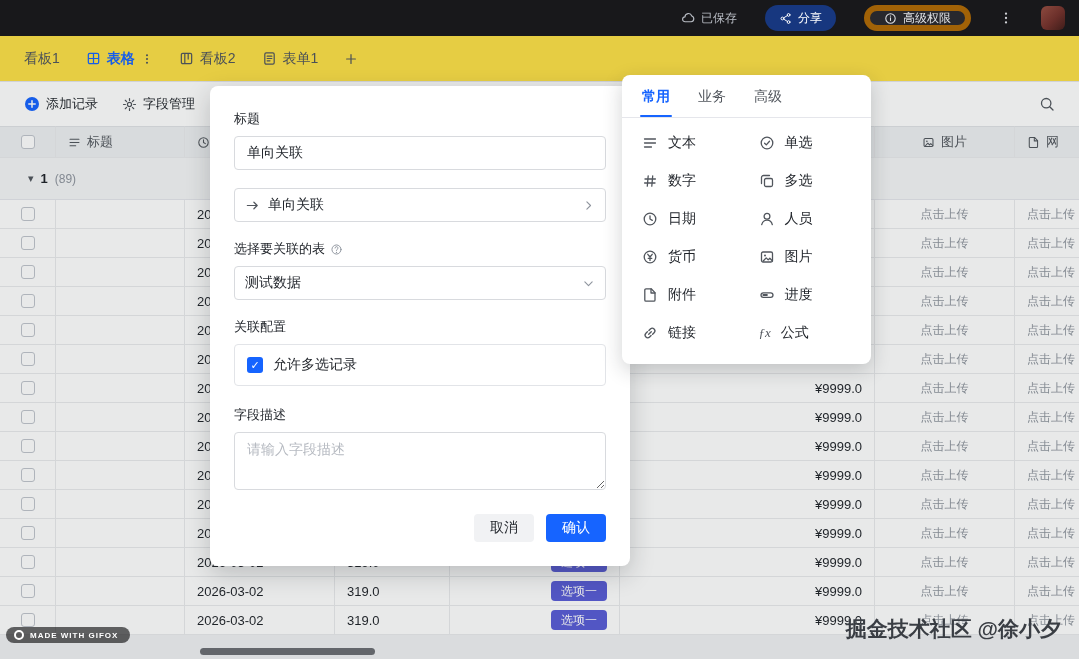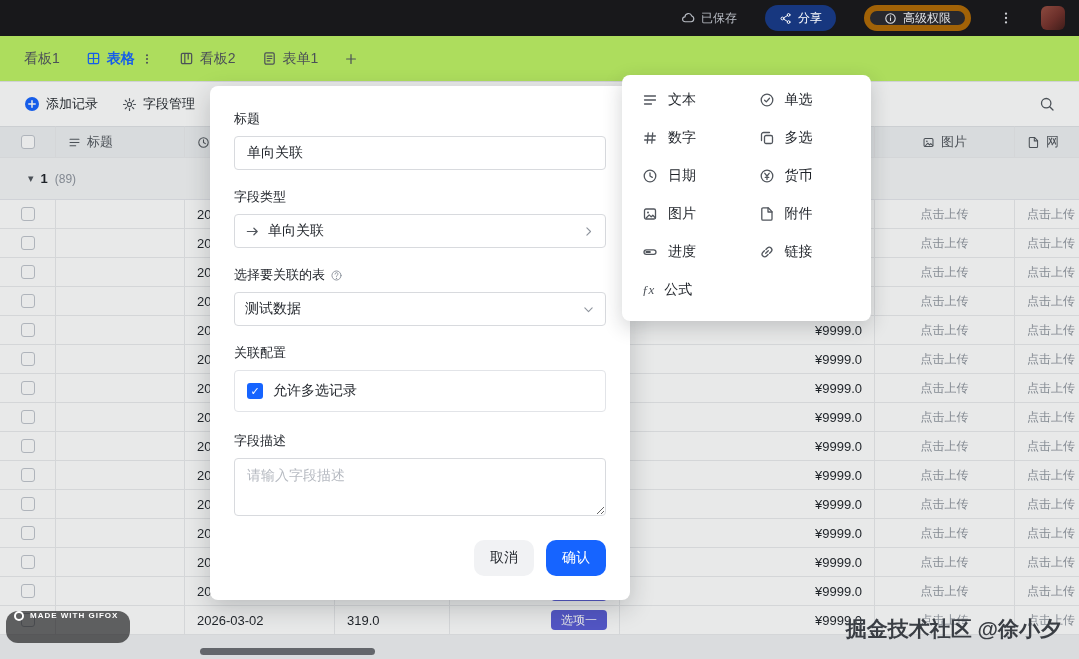--- a/index.html
+++ b/index.html
@@ -10,21 +10,21 @@
   
   .topbar { height:36px; background:#18181b; display:flex; align-items:center; justify-content:flex-end; gap:28px; padding:0 14px; position:relative; z-index:30; }
   .saved { color:#b8bcc4; font-size:12px; display:flex; align-items:center; gap:6px; }
   .pill { height:26px; border-radius:13px; display:flex; align-items:center; gap:6px; font-size:12px; padding:0 14px; border:none; cursor:pointer; }
   .share-btn { background:#17377f; color:#fff; }
   .perm-btn { background:#28282d; color:#e2e3e6; border:6px solid #a16207; }
   .kebab-btn { color:#cfd1d6; cursor:pointer; display:inline-flex; }
   .avatar { width:24px; height:24px; border-radius:6px; background:linear-gradient(135deg,#8c4a3f 0%,#6b2f2a 55%,#3f1d1a 100%); cursor:pointer; }
 
   
-  .tabbar { height:46px; background:#bef264; border-bottom:1px solid #e5e6eb; display:flex; align-items:center; padding:0 24px; gap:26px; }
+  .tabbar { height:46px; background:#fde047; border-bottom:1px solid #e5e6eb; display:flex; align-items:center; padding:0 24px; gap:26px; }
   .tab { font-size:14px; color:#51565d; display:flex; align-items:center; gap:6px; cursor:pointer; }
   .tab.active { color:#1664ff; font-weight:bold; }
   .tab .tab-kebab { color:#51565d; display:inline-flex; }
   .tab-plus { color:#51565d; display:inline-flex; cursor:pointer; }
 
   
   .toolbar { height:44px; background:#fff; display:flex; align-items:center; gap:24px; padding:0 24px; }
   .tool { display:flex; align-items:center; gap:6px; font-size:13px; color:#1f2329; cursor:pointer; background:none; border:none; }
   .toolbar .spacer { flex:1; }
   .search-btn { color:#51565d; display:inline-flex; cursor:pointer; }
@@ -66,38 +66,38 @@
   .m-select { height:34px; border:1px solid #d8dade; border-radius:4px; display:flex; align-items:center; gap:8px; padding:0 10px; font-size:14px; margin-bottom:18px; cursor:pointer; color:#1f2329; }
   .m-select .grow { flex:1; }
   .m-select .chev { color:#8f959e; display:inline-flex; }
   .sel-ic { color:#51565d; display:inline-flex; }
   .config-box { border:1px solid #e2e4e8; border-radius:4px; height:42px; display:flex; align-items:center; gap:10px; padding:0 12px; margin-bottom:20px; }
   .ckbox { width:16px; height:16px; background:#1664ff; border-radius:3px; color:#fff; display:flex; align-items:center; justify-content:center; font-size:11px; cursor:pointer; }
   .ck-label { font-size:14px; }
   .m-textarea { width:100%; height:58px; border:1px solid #d8dade; border-radius:4px; padding:8px 12px; font-size:14px; color:#1f2329; resize:vertical; font-family:inherit; }
   .m-textarea::placeholder { color:#b6bac1; }
   .m-footer { display:flex; justify-content:flex-end; gap:12px; margin-top:20px; }
-  .btn { height:36px; min-width:60px; border:none; border-radius:10px; font-size:14px; padding:0 16px; cursor:pointer; font-family:inherit; }
+  .btn { height:28px; min-width:60px; border:none; border-radius:4px; font-size:14px; padding:0 16px; cursor:pointer; font-family:inherit; }
   .btn-cancel { background:#f1f2f4; color:#1f2329; }
   .btn-confirm { background:#1664ff; color:#fff; }
 
   
   .panel { position:absolute; left:622px; top:75px; width:249px; background:#fff; border-radius:8px; box-shadow:0 6px 20px rgba(31,35,41,.20); z-index:11; overflow:hidden; }
   .ptabs { display:flex; gap:28px; padding:0 20px; border-bottom:1px solid #e5e6eb; }
   .ptab { font-size:14px; color:#51565d; padding:13px 0 11px; position:relative; cursor:pointer; }
   .ptab.active { color:#1664ff; font-weight:bold; }
   .ptab.active::after { content:""; position:absolute; left:-2px; right:-2px; bottom:0; height:2px; background:#1664ff; border-radius:1px; }
   .pgrid { display:grid; grid-template-columns:1fr 1fr; padding:6px 8px 12px; }
   .pitem { height:38px; display:flex; align-items:center; gap:10px; padding:0 12px; font-size:14px; color:#1f2329; border-radius:6px; cursor:pointer; }
   .pitem .ic { color:#51565d; }
   .fx-glyph { font-size:13px; color:#51565d; font-family:"Liberation Serif","DejaVu Serif",serif; font-style:italic; }
 
   
   .hscroll { position:absolute; left:200px; bottom:4px; width:175px; height:7px; background:#63666b; border-radius:4px; z-index:6; cursor:pointer; }
-  .gifox { position:absolute; left:6px; bottom:16px; height:32px; background:rgba(10,10,12,.62); border-radius:12px; display:flex; align-items:flex-start; gap:6px; padding:0 12px 0 8px; z-index:20;margin-top:18px; }
+  .gifox { position:absolute; left:6px; bottom:16px; height:16px; background:rgba(10,10,12,.62); border-radius:12px; display:flex; align-items:center; gap:6px; padding:0 12px 0 8px; z-index:20;margin-top:18px; }
   .gifox .dot { width:10px; height:10px; border:2px solid #fff; border-radius:50%; }
   .gifox span.txt { color:#fff; font-size:8px; letter-spacing:1px; font-weight:bold; }
   .juejin { position:absolute; right:18px; bottom:16px; z-index:20; font-size:21px; font-weight:bold; color:#3a3e44; }
 
   .ic { display:inline-flex; align-items:center; justify-content:center; }
   .ic svg { display:block; }
 </style>
 </head>
 <body>
 
@@ -584,21 +584,20 @@
   </div>
 </div>
   </div>
 
   <div class="dim"></div>
 
   <section class="modal">
     <label class="m-label">标题</label>
     <input class="m-input" value="单向关联" style="">
 
-    <label class="m-label">字段类型</label>
     <div class="m-select">
       <span class="sel-ic ic">
         <svg width="15" height="15" viewBox="0 0 16 16" fill="none" stroke="currentColor" stroke-width="1.3" stroke-linecap="round" stroke-linejoin="round">
             <path d="M2.5 8h10.5M9.5 4.5L13 8l-3.5 3.5"></path>
           </svg>
       </span>
       <span>单向关联</span>
       <span class="grow"></span>
       <span class="chev ic">
         <svg width="13" height="13" viewBox="0 0 16 16" fill="none" stroke="currentColor" stroke-width="1.4" stroke-linecap="round" stroke-linejoin="round">
@@ -636,20 +635,25 @@
     <label class="m-label">字段描述</label>
     <textarea class="m-textarea" placeholder="请输入字段描述" style=""></textarea>
 
     <div class="m-footer">
       <button class="btn btn-cancel">取消</button>
       <button class="btn btn-confirm">确认</button>
     </div>
   </section>
 
   <section class="panel">
+    <div class="ptabs">
+      <div class="ptab active">常用</div>
+      <div class="ptab">业务</div>
+      <div class="ptab">高级</div>
+    </div>
     <div class="pgrid">
       <div class="pitem">
         <span class="ic">
             <svg width="16" height="16" viewBox="0 0 16 16" fill="none" stroke="currentColor" stroke-width="1.3" stroke-linecap="round">
               <path d="M2.5 4h11M2.5 8h11M2.5 12h7"></path>
             </svg>
           </span>
         <span>文本</span>
       </div>
       <div class="pitem">
@@ -679,20 +683,29 @@
         <span>多选</span>
       </div>
       <div class="pitem">
         <span class="ic">
             <svg width="16" height="16" viewBox="0 0 16 16" fill="none" stroke="currentColor" stroke-width="1.3" stroke-linecap="round" stroke-linejoin="round">
               <circle cx="8" cy="8" r="5.8"></circle>
               <path d="M8 4.8V8l2.3 1.4"></path>
             </svg>
           </span>
         <span>日期</span>
+      </div>
+      <div class="pitem">
+        <span class="ic">
+            <svg width="16" height="16" viewBox="0 0 16 16" fill="none" stroke="currentColor" stroke-width="1.3" stroke-linecap="round">
+              <circle cx="8" cy="5.3" r="2.9"></circle>
+              <path d="M2.7 13.6c.7-2.9 2.8-4.4 5.3-4.4s4.6 1.5 5.3 4.4"></path>
+            </svg>
+          </span>
+        <span>人员</span>
       </div>
       <div class="pitem">
         <span class="ic">
             <svg width="16" height="16" viewBox="0 0 16 16" fill="none" stroke="currentColor" stroke-width="1.3" stroke-linecap="round" stroke-linejoin="round">
               <circle cx="8" cy="8" r="5.8"></circle>
               <path d="M5.8 5.3L8 8l2.2-2.7M8 8v3.4M6.2 9.3h3.6"></path>
             </svg>
           </span>
         <span>货币</span>
       </div>

